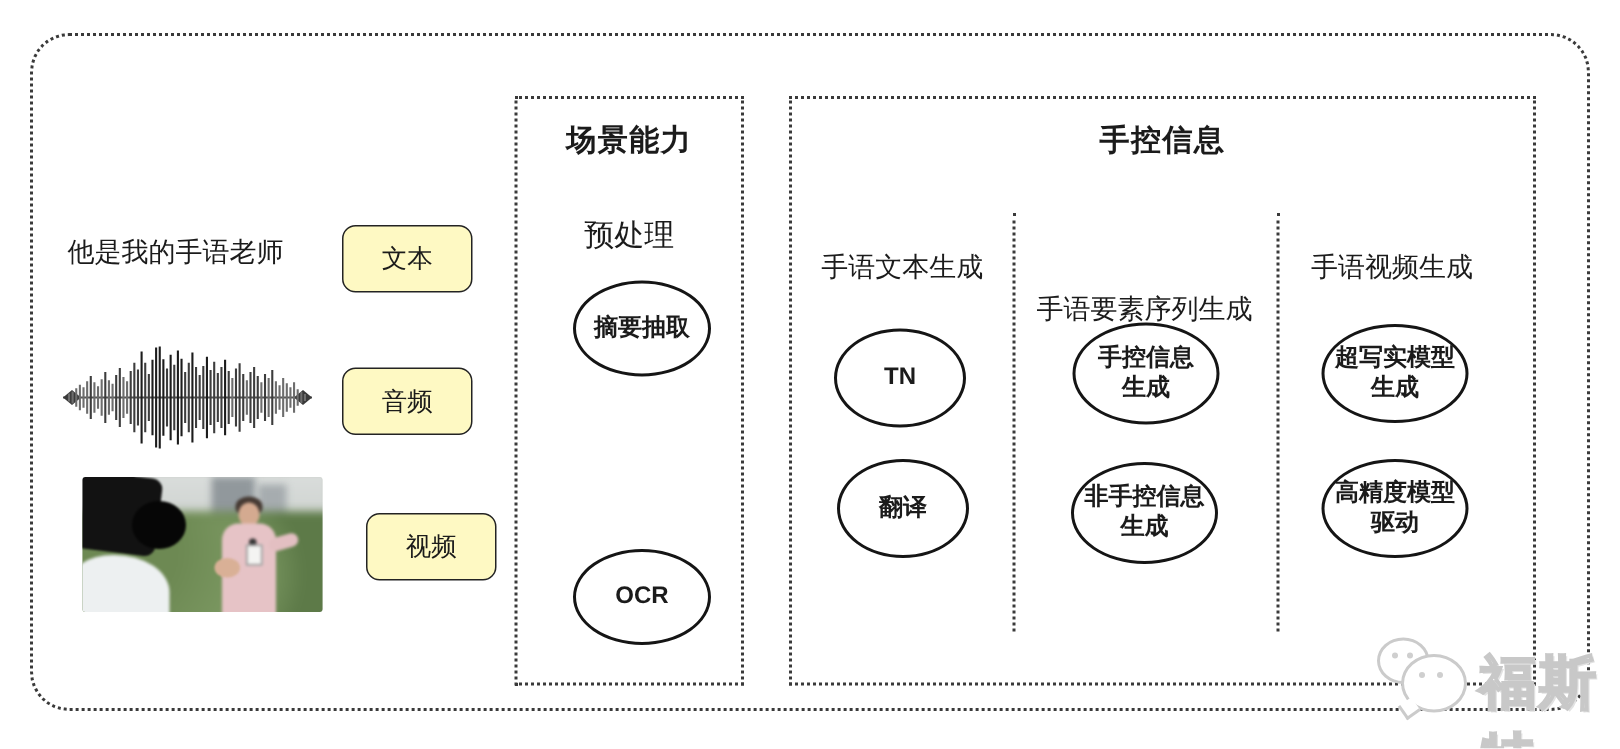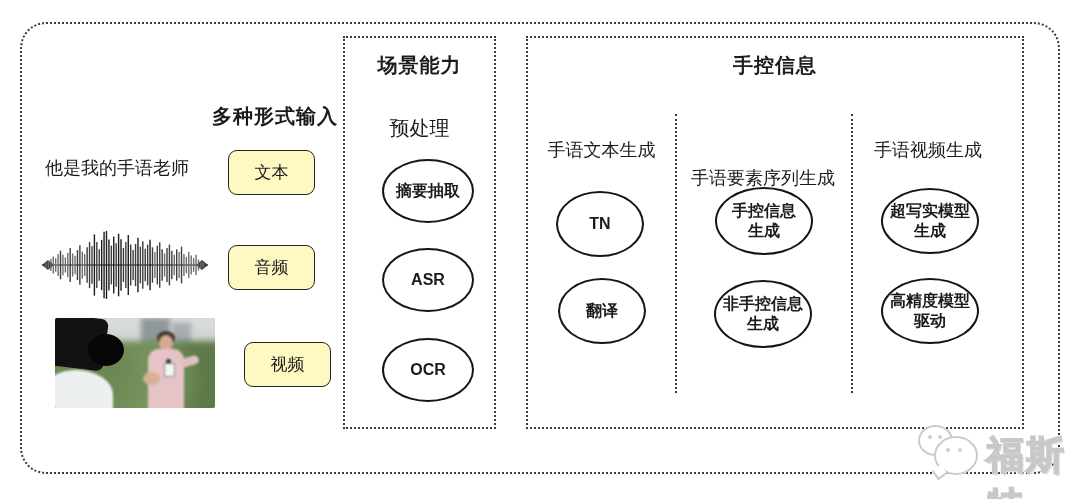--- a/index.html
+++ b/index.html
@@ -37,21 +37,21 @@
   .p-armr{right:-8px;top:26px;width:20px;height:9px;background:#e3bfc2;border-radius:5px;transform:rotate(-16deg);}
   .p-mic{left:21px;top:32px;width:9px;height:12px;background:#f4f4f2;border:1px solid #8e8e8e;}
   .p-micdot{left:23px;top:28px;width:5px;height:5px;background:#333;border-radius:50%;}
   .p-cam{left:-6%;top:-8%;width:58%;height:100%;filter:blur(.6px);}
   .c-body{left:0;top:6%;width:66%;height:58%;background:#121212;border-radius:7px;transform:rotate(7deg);}
   .c-lens{left:46%;top:26%;width:36px;height:32px;background:#060606;border-radius:50%;}
   .c-top{left:14%;top:0;width:34%;height:16%;background:#1a1a1a;border-radius:4px;}
   .p-shirt{left:-6%;top:58%;width:42%;height:50%;background:#edf0f1;border-radius:45% 55% 0 0;filter:blur(1px);}
   .p-hand{left:55%;top:60%;width:17px;height:13px;background:#d9b096;border-radius:50%;filter:blur(.8px);}
   
-  .panel{position:absolute;top:36px;border:2px dotted #3a3a3a;background:#fff;}
+  .panel{position:absolute;top:64px;border:2px dotted #3a3a3a;background:#fff;}
   .panel-scene{left:343px;width:149px;height:389px;}
   .panel-core{left:526px;width:494px;height:389px;}
   .panel-title{position:absolute;top:14px;left:0;right:0;text-align:center;font-size:20px;
     font-weight:bold;letter-spacing:1px;}
   .panel-sub{position:absolute;top:77px;left:0;right:0;text-align:center;font-size:20px;}
   .ellipse{position:absolute;border:2.5px solid #151515;border-radius:50%;background:#fff;
     display:flex;align-items:center;justify-content:center;text-align:center;
     font-size:16px;line-height:1.25;white-space:pre-line;font-weight:bold;}
   .sc-e{left:37px;width:88px;height:60px;}
   .sc-e1{top:121px;} .sc-e2{top:210px;} .sc-e3{top:300px;}
@@ -79,21 +79,20 @@
   .wm-text{position:absolute;left:986px;top:430px;z-index:5;font-size:38px;font-weight:bold;
     letter-spacing:2px;color:#ffffff;-webkit-text-stroke:1.5px #c8c8c8;
     text-shadow:1.5px 1.5px 0 #e2e2e2;}
 </style>
 </head>
 <body>
 
 <div class="canvas">
   <div class="outer-border"></div>
 
-  <div class="input-header">多种形式输入</div>
   <div class="lead-text">他是我的手语老师</div>
 
   <div class="waveform">
     <svg id="wf-svg" width="166" height="76" viewBox="0 0 166 76" aria-hidden="true">
         <line x1="0" x2="166" y1="38" y2="38" stroke="#555" stroke-width="1.4"></line>
         <polygon points="0,38 6,33 12,38 6,43" fill="#3a3a3a"></polygon>
         <polygon points="154,38 160,33 166,38 160,43" fill="#3a3a3a"></polygon>
         <line x1="4" x2="4" y1="35.28" y2="40.72" stroke="#6d6d6d" stroke-width="1.4"></line>
         <line x1="6.42" x2="6.42" y1="33.92" y2="42.08" stroke="#6d6d6d" stroke-width="1.4"></line>
         <line x1="8.84" x2="8.84" y1="31.88" y2="44.12" stroke="#6d6d6d" stroke-width="1.4"></line>
@@ -186,21 +185,20 @@
   </div>
 
   <div class="input-box box-text">文本</div>
   <div class="input-box box-audio">音频</div>
   <div class="input-box box-video">视频</div>
 
   <div class="panel panel-scene">
     <div class="panel-title">场景能力</div>
     <div class="panel-sub">预处理</div>
     <div class="ellipse sc-e sc-e1">摘要抽取</div>
-    <div class="ellipse sc-e sc-e2">ASR</div>
     <div class="ellipse sc-e sc-e3">OCR</div>
   </div>
 
   <div class="panel panel-core">
     <div class="panel-title">手控信息</div>
     <div class="vdiv vdiv-1"></div>
     <div class="vdiv vdiv-2"></div>
 
     <div class="col-header ch-1">手语文本生成</div>
     <div class="col-header ch-2">手语要素序列生成</div>

